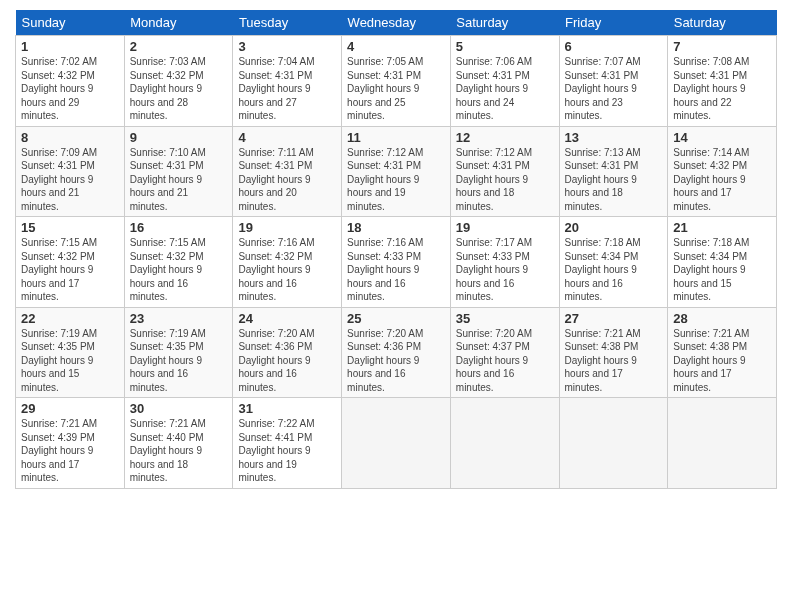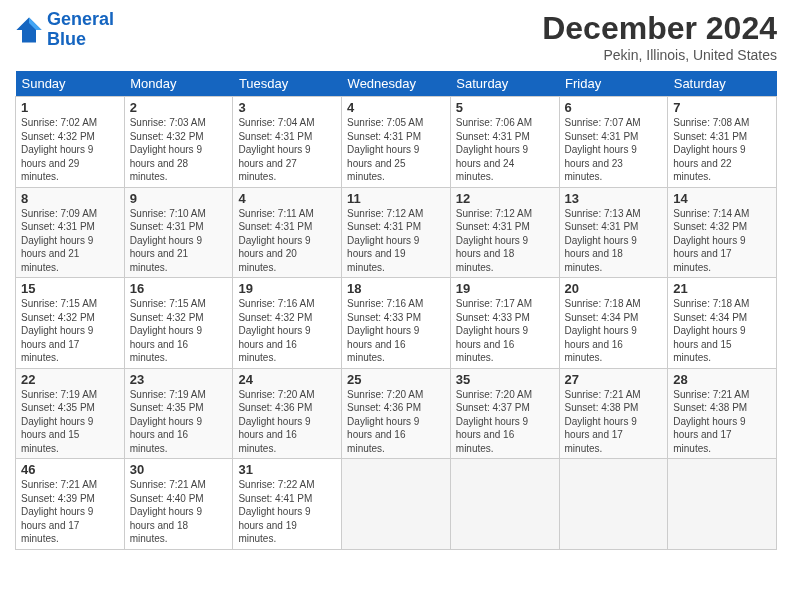--- a/index.html
+++ b/index.html
@@ -90,36 +90,20 @@
       background: #f9f9f9;
     }
     tr:nth-child(odd) td:not(.empty) {
       background: #fff;
     }
   </style>
 </head>
 <body>
 
 <div class="container">
-  <div class="header">
-    <div class="logo">
-      <svg class="logo-icon" viewBox="0 0 40 40">
-        <polygon points="20,2 38,20 30,20 30,38 10,38 10,20 2,20" fill="#1565C0"></polygon>
-        <polygon points="20,2 38,20 30,20 20,10" fill="#42A5F5"></polygon>
-      </svg>
-      <div class="logo-text">
-        <div><span>General</span></div>
-        <div><span style="color:#1565C0;">Blue</span></div>
-      </div>
-    </div>
-    <div class="title-block">
-      <div class="month-title">December 2024</div>
-      <div class="location">Pekin, Illinois, United States</div>
-    </div>
-  </div>
 
   <table>
     <thead>
       <tr>
       <th>Sunday</th>
           <th>Monday</th>
           <th>Tuesday</th>
           <th>Wednesday</th>
           <th>Saturday</th>
           <th>Friday</th>
@@ -242,21 +226,21 @@
             <span class="day-num">27</span>
             <div class="day-info">Sunrise: 7:21 AM<br>Sunset: 4:38 PM<br>Daylight hours 9 hours and 17 minutes.</div>
           </td>
           <td>
             <span class="day-num">28</span>
             <div class="day-info">Sunrise: 7:21 AM<br>Sunset: 4:38 PM<br>Daylight hours 9 hours and 17 minutes.</div>
           </td>
         </tr>
         <tr>
           <td>
-            <span class="day-num">46</span>
+            <span class="day-num">29</span>
             <div class="day-info">Sunrise: 7:21 AM<br>Sunset: 4:39 PM<br>Daylight hours 9 hours and 17 minutes.</div>
           </td>
           <td>
             <span class="day-num">30</span>
             <div class="day-info">Sunrise: 7:21 AM<br>Sunset: 4:40 PM<br>Daylight hours 9 hours and 18 minutes.</div>
           </td>
           <td>
             <span class="day-num">31</span>
             <div class="day-info">Sunrise: 7:22 AM<br>Sunset: 4:41 PM<br>Daylight hours 9 hours and 19 minutes.</div>
           </td>

